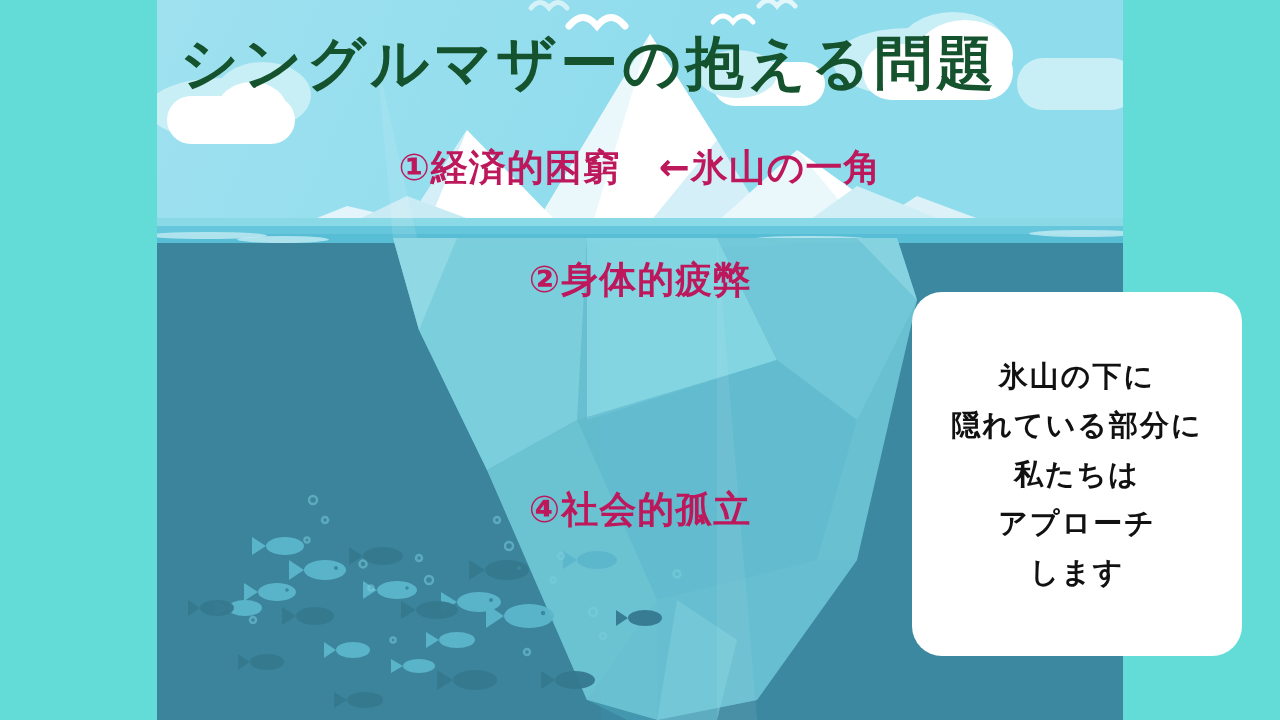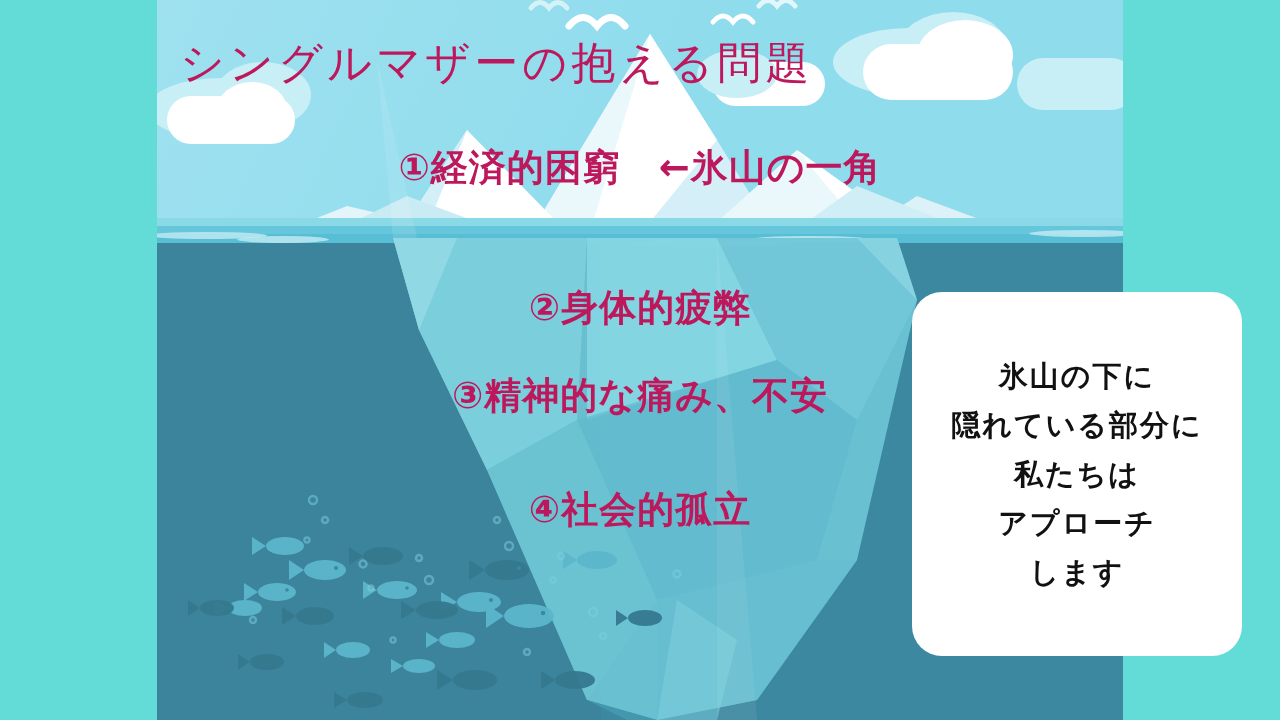--- a/index.html
+++ b/index.html
@@ -31,30 +31,30 @@
   
   .layer{position:absolute;left:0;top:0;width:966px;height:720px;}
 
   
   .cloud{position:absolute;background:#ffffff;border-radius:50%;}
   .cloud.soft{background:#c8eef6;}
 
   
   #title{
     position:absolute;left:180px;top:26px;width:930px;
-    font-size:44px;line-height:74px;font-weight:400;color:#be185d;
+    font-size:58px;line-height:74px;font-weight:700;color:#14532d;
     letter-spacing:4px;white-space:nowrap;
   }
   .item{
     position:absolute;color:#be185d;font-weight:700;white-space:nowrap;
     font-size:37px;line-height:44px;letter-spacing:1px;
     text-align:center;width:100%;left:0;
   }
   .i1{top:146px;}
-  .i2{top:258px;margin-top:28px;}
+  .i2{top:258px;}
   .i3{top:374px;}
   .i4{top:488px;}
   .i5{top:602px;}
 
   
   #card{
     position:absolute;left:912px;top:292px;width:330px;height:364px;
     background:#ffffff;border-radius:30px;
     display:flex;align-items:center;justify-content:center;
   }
@@ -257,21 +257,20 @@
             <circle cx="520" cy="574" r="3.5"></circle>
         </g>
       </g>
     </svg>
   </div>
 
   <div id="title">シングルマザーの抱える問題</div>
 
   <div class="item i1">①経済的困窮　←氷山の一角</div>
   <div class="item i2">②身体的疲弊</div>
-  <div class="item i3">③精神的な痛み、不安</div>
   <div class="item i4">④社会的孤立</div>
 
   <div id="card">
     <div id="card-text">
       <div>氷山の下に</div>
       <div>隠れている部分に</div>
       <div>私たちは</div>
       <div>アプローチ</div>
       <div>します</div>
     </div>

